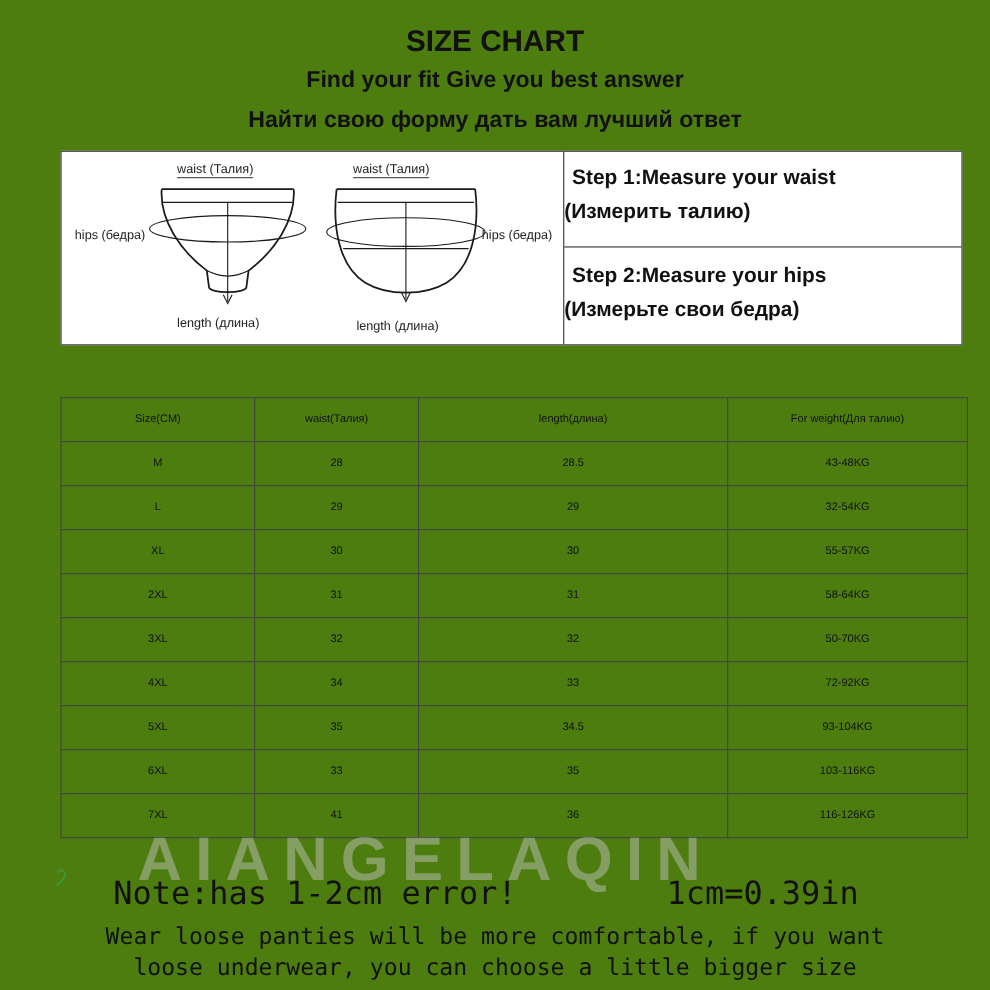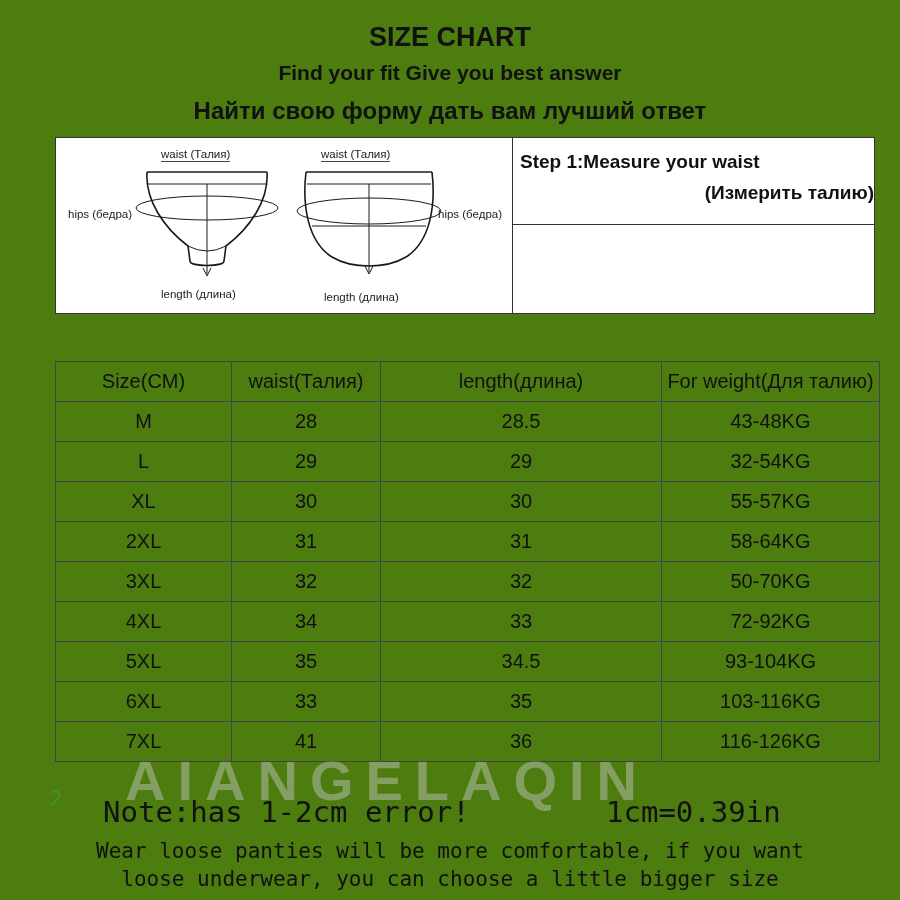--- a/index.html
+++ b/index.html
@@ -6,42 +6,42 @@
   .page {
     position:relative; width:900px; height:900px; margin:0 auto;
     background:#4d7c0f; color:#111; overflow:hidden;
     font-family:"Liberation Sans", sans-serif;
   }
   .abs { position:absolute; }
   .centered { left:0; right:0; text-align:center; }
 
   .title    { top:22px;  font-size:27px; font-weight:bold; }
   .sub-en   { top:61px;  font-size:21px; font-weight:bold; }
-  .sub-ru   { top:97px;  font-size:24px; font-weight:bold; }
+  .sub-ru   { top:97px;  font-size:21px; font-weight:bold; }
 
   .measure-box { left:55px; top:137px; width:818px; border:1px solid #333; background:#fff; }
   .htm-heading { height:47px; line-height:47px; border-bottom:1px solid #333;
                  padding-left:9px; font-size:20px; font-weight:bold; }
   .measure-body { display:flex; height:175px; }
   .diagram-cell { width:456px; flex:none; border-right:1px solid #333; position:relative; }
   .steps-cell   { flex:1; display:flex; flex-direction:column; font-weight:bold; font-size:19px; }
   .step-1 { height:87px; border-bottom:1px solid #333; box-sizing:border-box; padding-top:13px; }
   .step-2 { flex:1; padding-top:15px; }
   .step-en { padding-left:7px; }
-  .step-ru { text-align:right; margin-top:9px; }
+  .step-ru { text-align:left; margin-top:9px; }
 
   .diagram-label { position:absolute; font-size:11.5px; color:#222; white-space:nowrap; }
   .waist-label   { border-bottom:1px solid #444; padding-bottom:1px; }
   .panty-svg { position:absolute; }
   .panty-svg path, .panty-svg line, .panty-svg ellipse { stroke:#1a1a1a; fill:none; }
   .outline { stroke-width:1.6; }
   .guide   { stroke-width:1; }
 
   .size-table { position:absolute; left:55px; top:361px; width:820px;
-                border-collapse:collapse; table-layout:fixed; font-size:20px; }
+                border-collapse:collapse; table-layout:fixed; font-size:10px; }
   .size-table th, .size-table td {
     border:1px solid #444; height:39px; text-align:center;
     vertical-align:middle; font-weight:normal; padding:0;
   }
   .col-size   { width:175px; }
   .col-waist  { width:148px; }
   .col-length { width:280px; }
   .col-weight { width:217px; }
 
   .mono { font-family:"DejaVu Sans Mono", monospace;margin-top:32px; }
@@ -92,20 +92,24 @@
           <line class="guide" x1="75" y1="20" x2="75" y2="108"></line>
           <line class="guide" x1="18" y1="62" x2="132" y2="62"></line>
           <path class="guide" d="M71,102 L75,110 L79,102"></path>
         </svg>
       </div>
 
       <div class="steps-cell">
         <div class="step-1">
           <div class="step-en">Step 1:Measure your waist</div>
           <div class="step-ru">(Измерить талию)</div>
+        </div>
+        <div class="step-2">
+          <div class="step-en">Step 2:Measure your hips</div>
+          <div class="step-ru">(Измерьте свои бедра)</div>
         </div>
       </div>
 
     </div>
   </div>
 
   <table class="size-table">
     <thead>
       <tr>
         <th class="col-size">Size(CM)</th>

